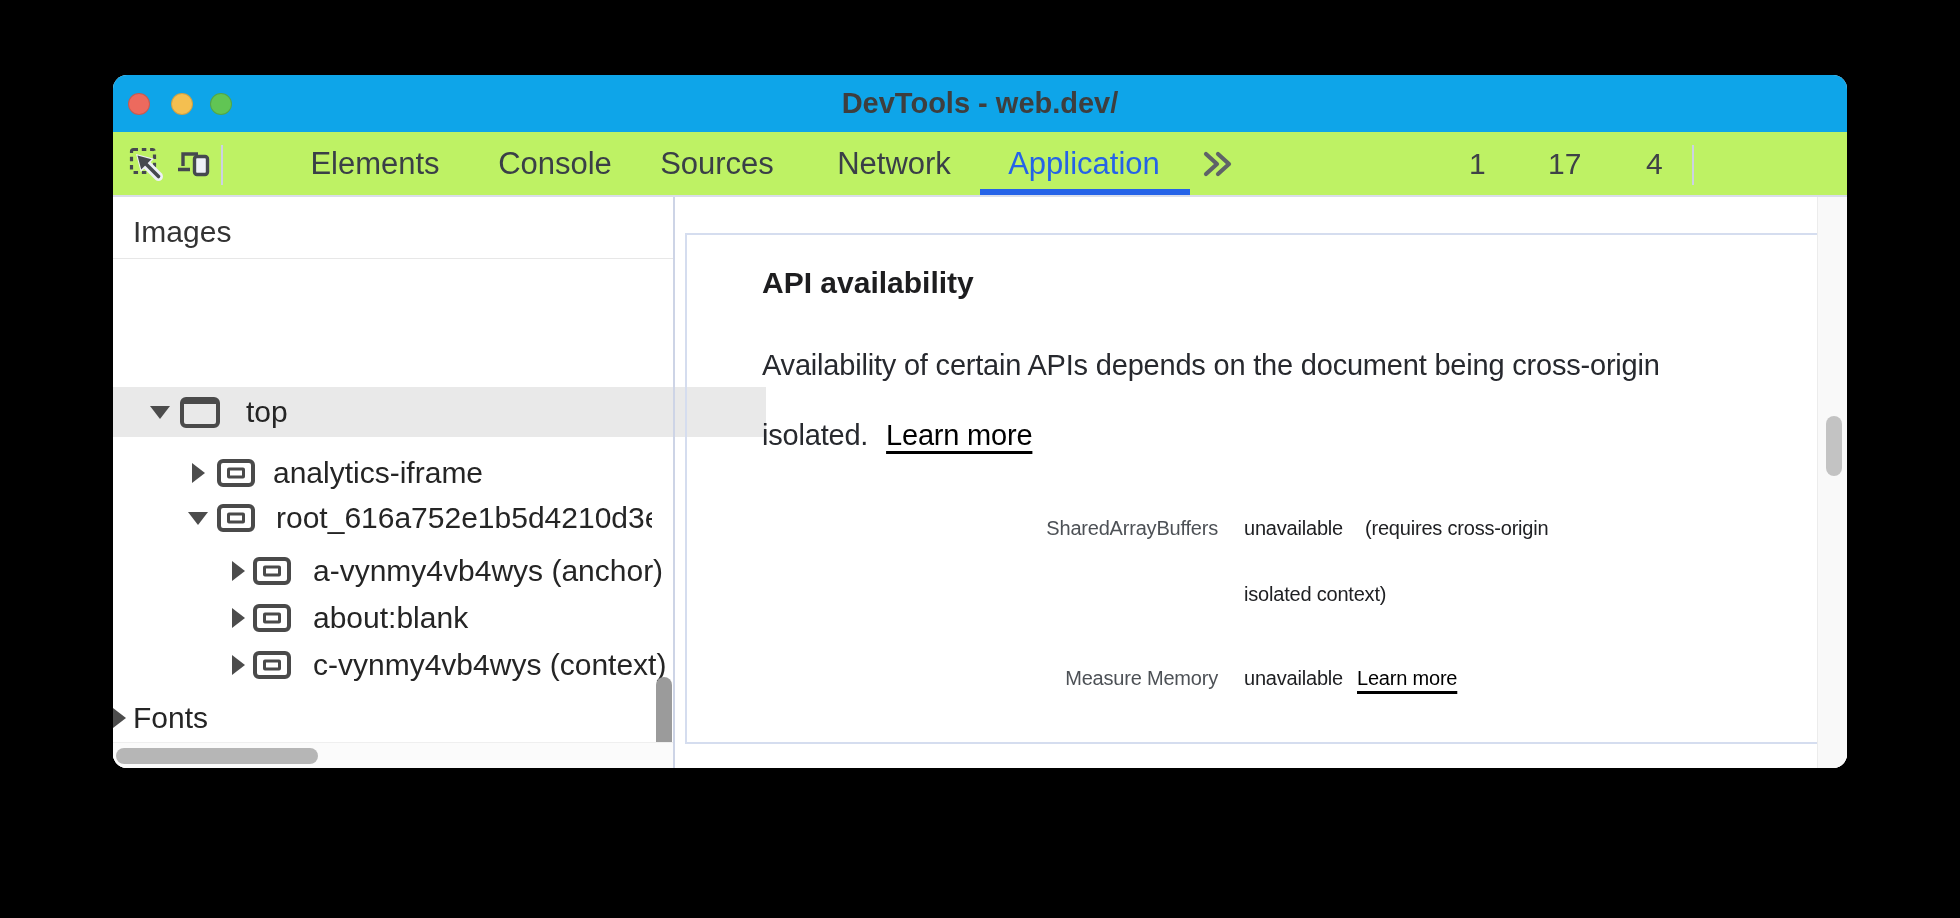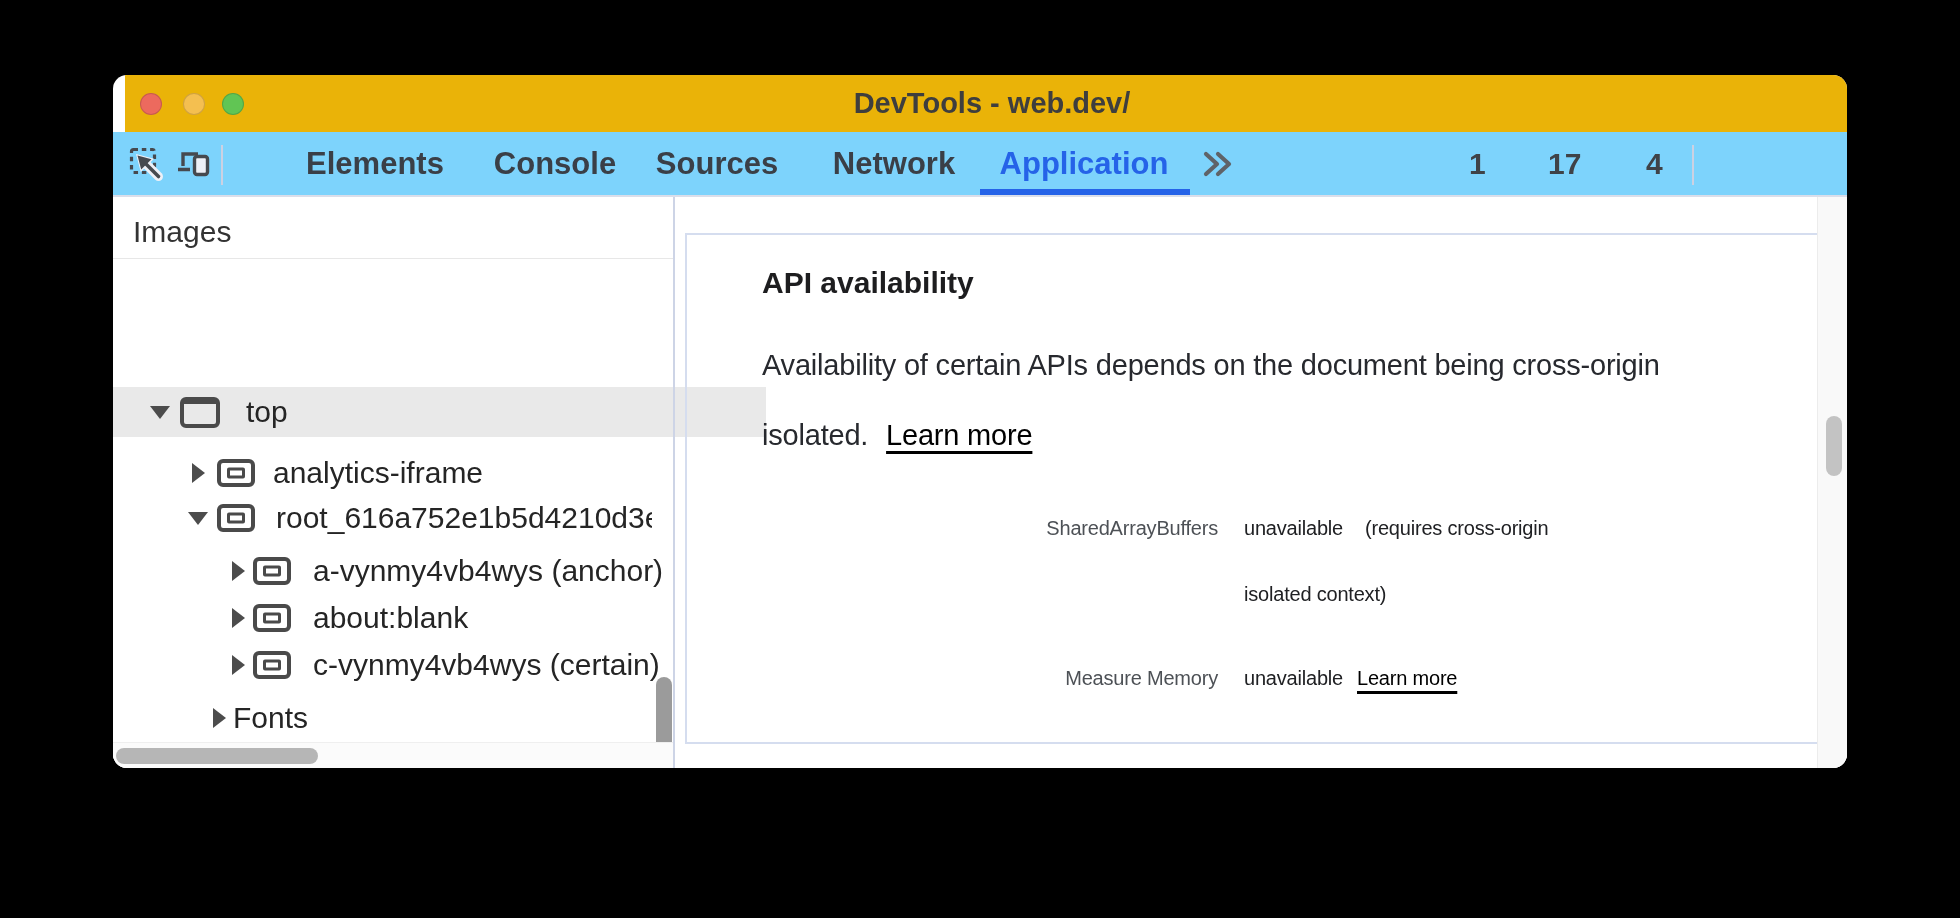--- a/index.html
+++ b/index.html
@@ -1,31 +1,31 @@
 <!DOCTYPE html>
 <html><head>
 <meta charset="utf-8">
 <style>
   html,body{margin:0;padding:0;background:#000;width:1960px;height:918px;overflow:hidden;
     font-family:"Liberation Sans", sans-serif;-webkit-font-smoothing:antialiased;}
   #stage{position:relative;width:1960px;height:918px;background:#000;}
   #win{position:absolute;left:113px;top:75px;width:1734px;height:693px;background:#fff;
     border-radius:14px;overflow:hidden;box-shadow:0 25px 70px rgba(0,0,0,.55);}
   
-  .titlebar{position:absolute;left:12px;top:0;width:100%;height:57px;background:#eab308;
+  .titlebar{position:absolute;left:0;top:0;width:100%;height:57px;background:#0ea5e9;
     border-bottom:1px solid #d9d9d9;}
   .tl{position:absolute;top:18px;width:22px;height:22px;border-radius:50%;box-sizing:border-box;border:1px solid rgba(0,0,0,.15);}
   .tl.red{left:15px;background:#ec6a5e;}
   .tl.yellow{left:58px;background:#f4bf50;}
   .tl.green{left:97px;background:#61c554;}
   .win-title{position:absolute;left:0;top:0;width:100%;height:57px;line-height:57px;text-align:center;
     font-size:29px;font-weight:600;color:#3e3e3e;}
   
-  .toolbar{position:absolute;left:0;top:57px;width:100%;height:65px;background:#7dd3fc;
-    border-bottom:2px solid #dadeea;box-sizing:border-box;font-weight:bold;}
+  .toolbar{position:absolute;left:0;top:57px;width:100%;height:65px;background:#bef264;
+    border-bottom:2px solid #dadeea;box-sizing:border-box;}
   .tbtn{position:absolute;top:14px;width:36px;height:36px;}
   .tdivider{position:absolute;top:13px;width:2px;height:40px;background:#ccd1e2;}
   .tab{position:absolute;top:0;height:63px;line-height:63px;font-size:31px;color:#3a3f47;transform:translateX(-50%);white-space:nowrap;}
   .tab.active{color:#2563e8;}
   .tab-underline{position:absolute;left:867px;top:57px;width:210px;height:6px;background:#2563e8;}
   .chev{position:absolute;top:17px;}
   .count{position:absolute;top:0;height:63px;line-height:63px;font-size:30px;color:#3f4247;}
   .bicon{position:absolute;}
   
   .content{position:absolute;left:0;top:122px;width:100%;height:571px;background:#fff;}
@@ -41,21 +41,21 @@
   .ico-iframe{width:30px;height:20px;border:4px solid #4a4a4a;border-radius:6px;position:relative;flex:none;}
   .ico-iframe::after{content:"";position:absolute;left:50%;top:50%;transform:translate(-50%,-50%);
     width:12px;height:5px;border:3px solid #4a4a4a;border-radius:2px;}
   .tlabel{font-size:30px;color:#252525;white-space:nowrap;}
   .r0{top:190px;padding-left:37px;}  .r0 .ico-window{margin-left:10px;} .r0 .tlabel{margin-left:26px;}
   .r1{top:251px;padding-left:79px;}  .r1 .ico-iframe{margin-left:12px;} .r1 .tlabel{margin-left:18px;}
   .r2{top:296px;padding-left:75px;}  .r2 .ico-iframe{margin-left:9px;}  .r2 .tlabel{margin-left:21px;max-width:376px;overflow:hidden;}
   .r3{top:349px;padding-left:119px;} .r4{top:396px;padding-left:119px;} .r5{top:443px;padding-left:119px;}
   .r3 .ico-iframe,.r4 .ico-iframe,.r5 .ico-iframe{margin-left:8px;}
   .r3 .tlabel,.r4 .tlabel,.r5 .tlabel{margin-left:22px;}
-  .r6{top:496px;padding-left:100px;} .r7{top:547px;padding-left:100px;}
+  .r6{top:496px;} .r7{top:547px;padding-left:100px;}
   .r6 .tlabel,.r7 .tlabel,.r8 .tlabel{margin-left:7px;}
   .side-vscroll{position:absolute;left:543px;top:480px;width:16px;height:120px;border-radius:8px;background:#9b9b9b;}
   .hscroll-track{position:absolute;left:0;top:545px;width:561px;height:26px;background:#fbfbfb;border-top:1px solid #efefef;}
   .hscroll-thumb{position:absolute;left:3px;top:550px;width:202px;height:16px;border-radius:8px;background:#b6b6b6;}
   
   .card-top{position:absolute;left:572px;top:36px;width:1132px;height:2px;background:#d5ddef;}
   .card-left{position:absolute;left:572px;top:36px;width:2px;height:511px;background:#d5ddef;}
   .card-bottom{position:absolute;left:572px;top:545px;width:1132px;height:2px;background:#d5ddef;}
   .main-right-border{position:absolute;left:1704px;top:0;width:1px;height:571px;background:#ececec;}
   .right-gutter{position:absolute;left:1705px;top:0;width:29px;height:571px;background:#f9f9f9;}
@@ -190,21 +190,21 @@
         <div class="tlabel">a-vynmy4vb4wys (anchor)</div>
       </div>
       <div class="trow r4">
         <div class="tri-right"></div>
         <div class="ico-iframe"></div>
         <div class="tlabel">about:blank</div>
       </div>
       <div class="trow r5">
         <div class="tri-right"></div>
         <div class="ico-iframe"></div>
-        <div class="tlabel">c-vynmy4vb4wys (certain)</div>
+        <div class="tlabel">c-vynmy4vb4wys (context)</div>
       </div>
       <div class="trow r6">
         <div class="tri-right"></div>
         <div class="tlabel">Fonts</div>
       </div>
       <div class="trow r7">
         <div class="tri-right"></div>
         <div class="tlabel">Images</div>
       </div>
 

